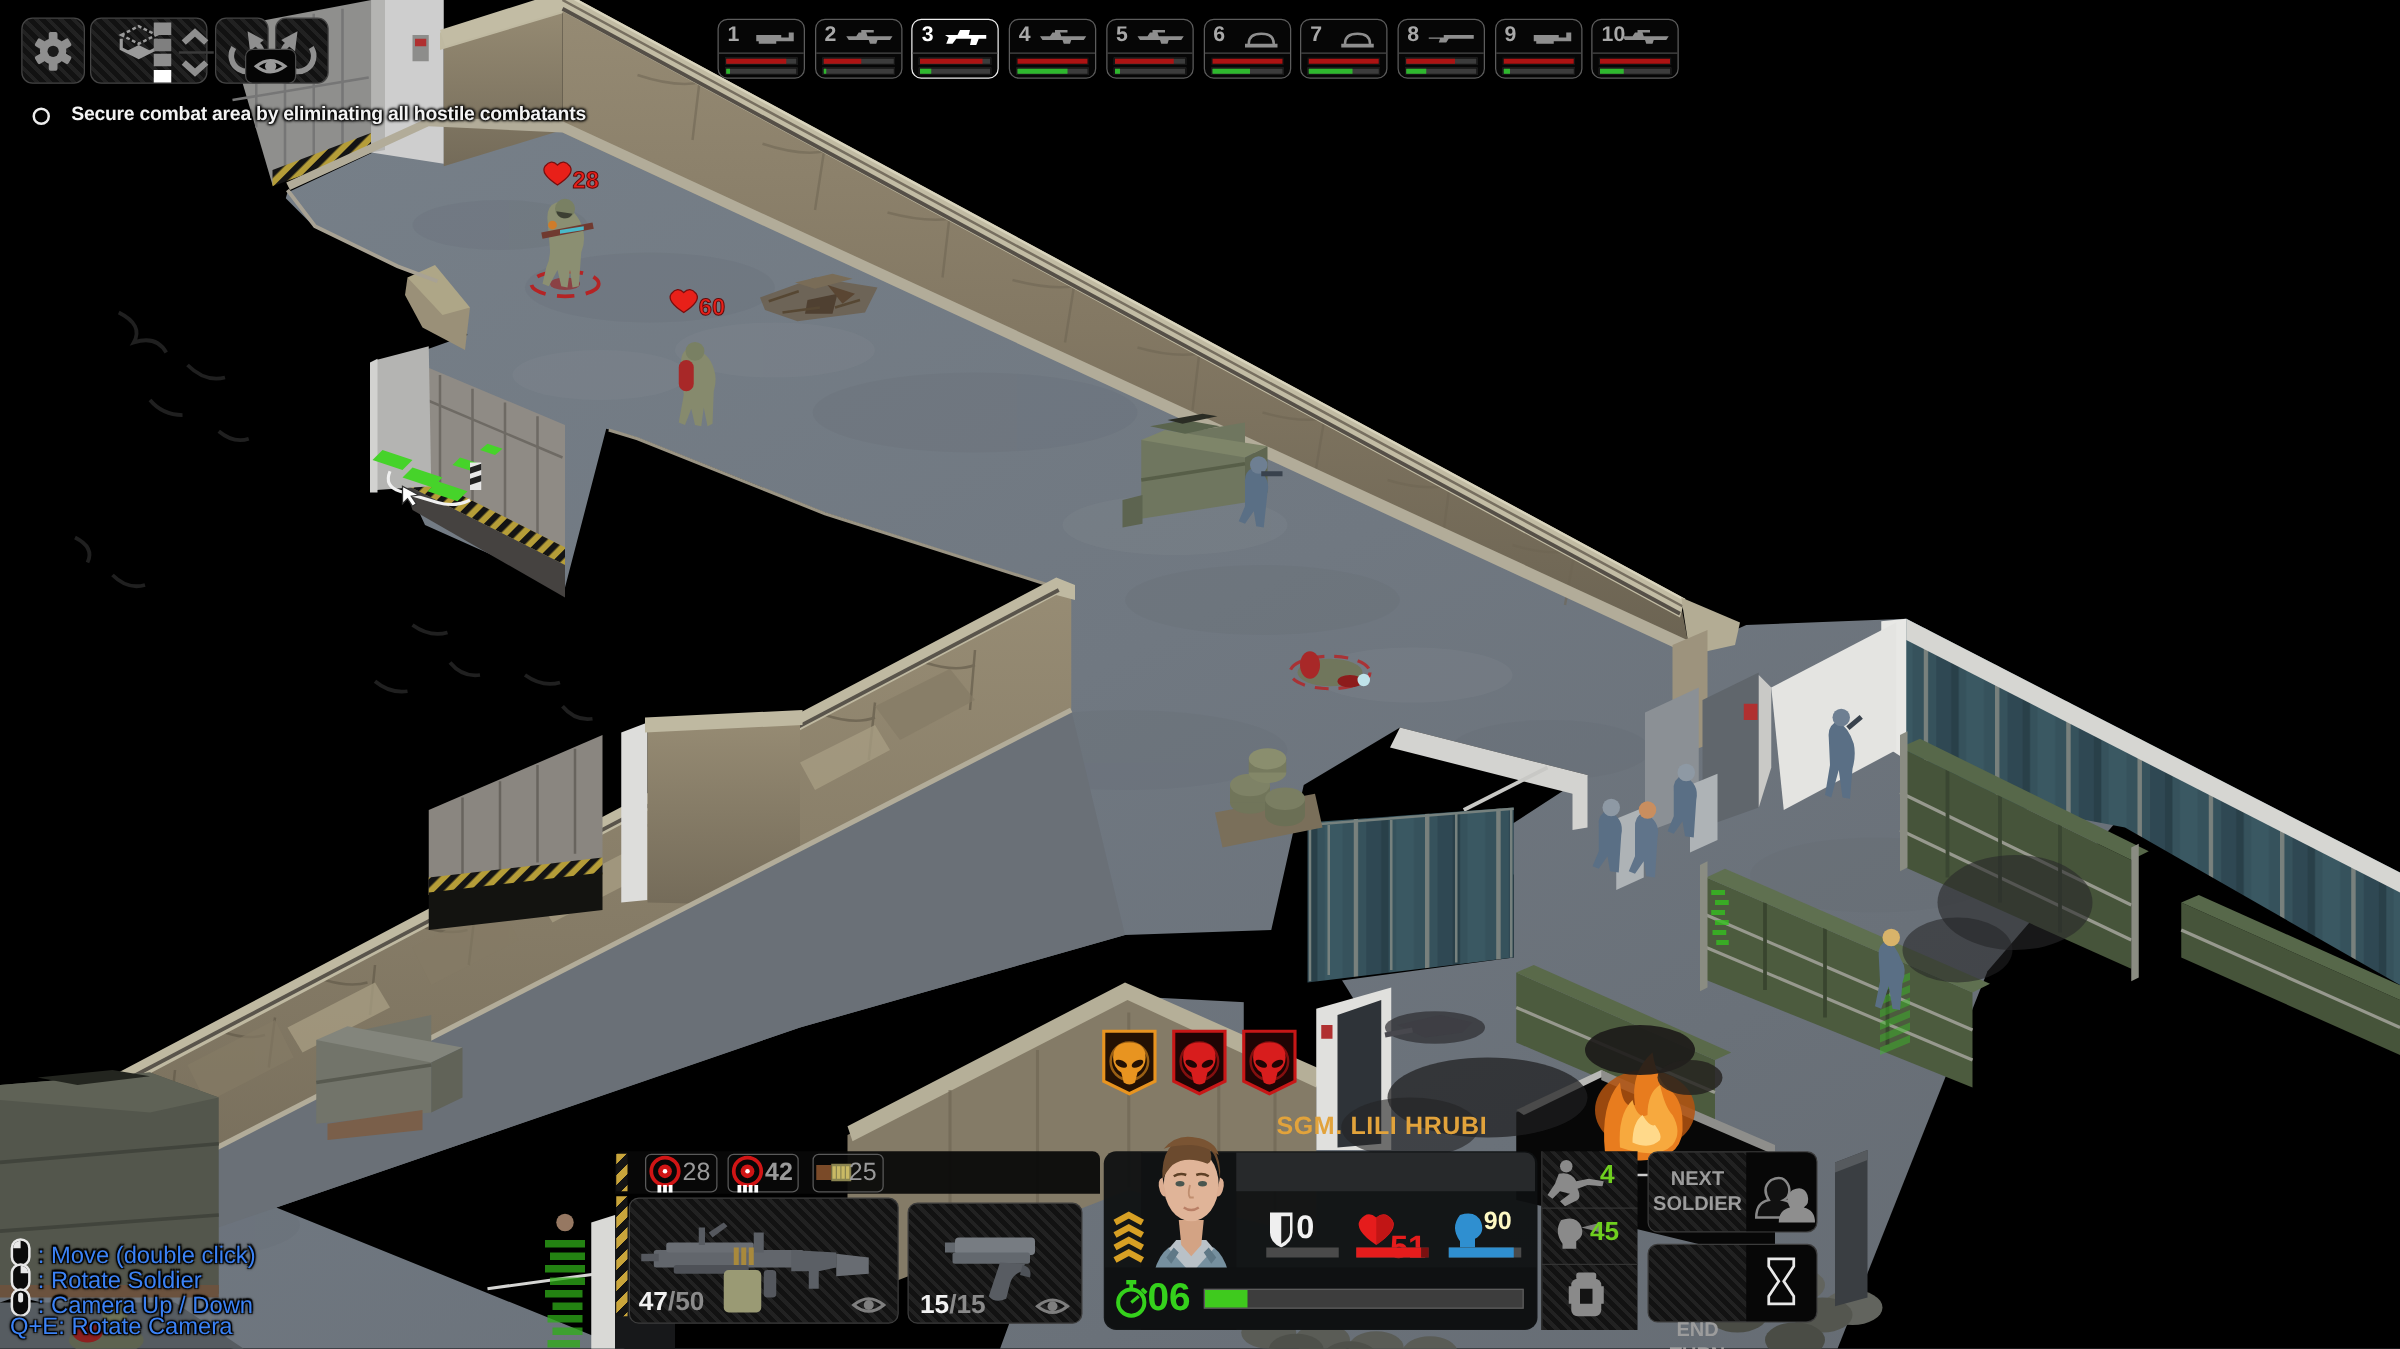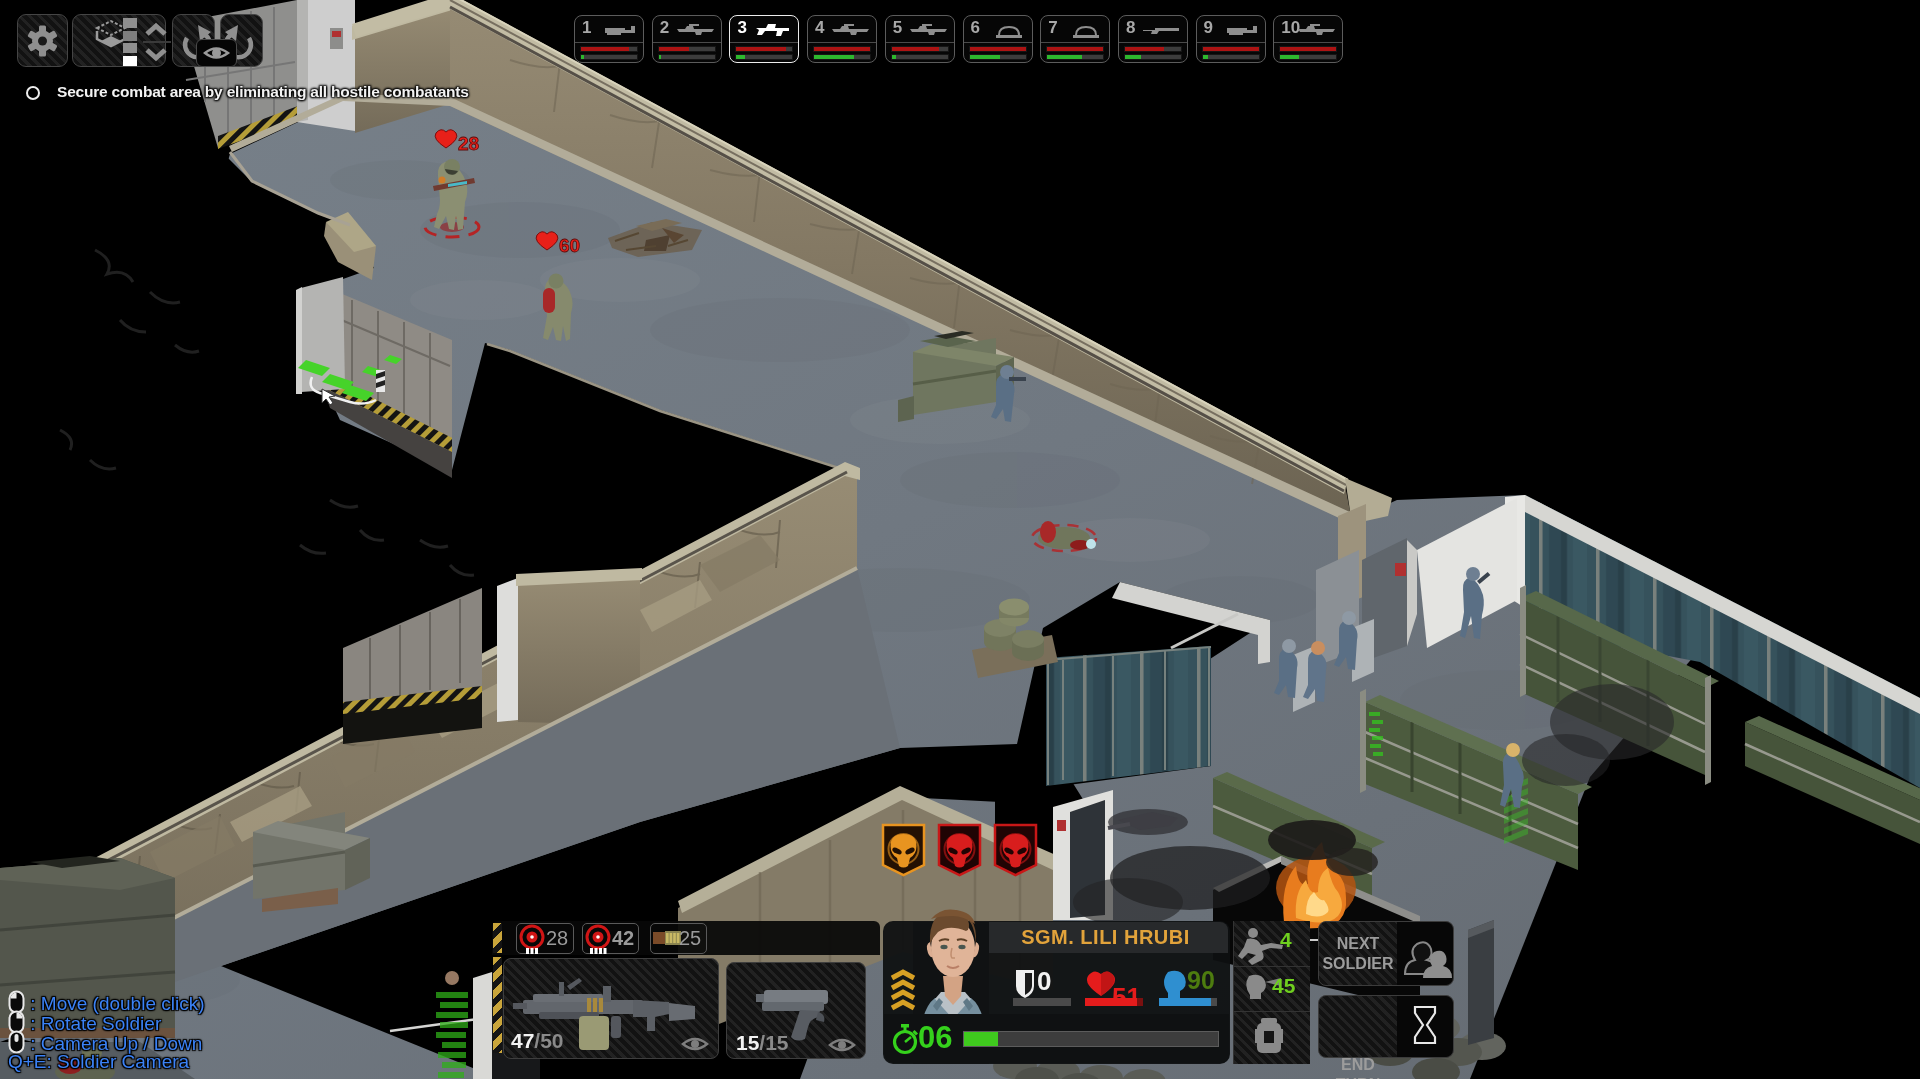--- a/index.html
+++ b/index.html
@@ -662,21 +662,21 @@
           <path d="M8.5,2.5 a6,6 0 0,0 -6,6 l6,0 z" fill="#e8e8e8"></path>
         </svg> : Move (double click)</div>
       <div class="abs legend" style="left: 8px; top: 1010px;"><svg width="17" height="24" viewBox="0 0 17 24" style="vertical-align:-4px">
           <rect x="1.5" y="1.5" width="14" height="21" rx="7" fill="#0a0a0a" stroke="#e8e8e8" stroke-width="2"></rect>
           <path d="M8.5,2.5 a6,6 0 0,1 6,6 l-6,0 z" fill="#e8e8e8"></path>
         </svg> : Rotate Soldier</div>
       <div class="abs legend" style="left: 8px; top: 1030px;"><svg width="17" height="24" viewBox="0 0 17 24" style="vertical-align:-4px">
           <rect x="1.5" y="1.5" width="14" height="21" rx="7" fill="#0a0a0a" stroke="#e8e8e8" stroke-width="2"></rect>
           <rect x="6.5" y="4" width="4" height="8" rx="2" fill="#e8e8e8"></rect>
         </svg> : Camera Up / Down</div>
-      <div class="abs legend" style="left: 8px; top: 1051px;">Q+E: Soldier Camera</div>
+      <div class="abs legend" style="left: 8px; top: 1051px;">Q+E: Rotate Camera</div>
     </div>
 
 <div class="abs" style="left:492px;top:921px;width:388px;height:34px;background:rgba(8,8,8,.93);border-radius:6px 6px 0 0;"></div>
 <div class="abs" style="left:493px;top:923px;width:9px;height:30px;background:repeating-linear-gradient(135deg,#c9a53b 0 6px,#141414 6px 12px);"></div>
 
 <div class="abs" style="left:516px;top:923px;width:58px;height:31px;border:1px solid #5a5a5a;border-radius:5px;"></div>
 <div class="abs" style="left:582px;top:923px;width:57px;height:31px;border:1px solid #5a5a5a;border-radius:5px;"></div>
 <div class="abs" style="left:650px;top:923px;width:57px;height:31px;border:1px solid #5a5a5a;border-radius:5px;"></div>
 <svg class="abs" style="left:516px;top:923px" width="200" height="32" viewBox="0 0 200 32">
   <g>
@@ -751,21 +751,21 @@
   </g>
   <text x="10" y="88" font-size="21" font-weight="bold" fill="#f2f2f2">15<tspan fill="#8a8a8a">/15</tspan></text>
   <g stroke="#7e7e7e" stroke-width="2.5" fill="none">
     <path d="M104,83 Q116,73 128,83 Q116,93 104,83z"></path>
     <circle cx="116" cy="83" r="4" fill="#7e7e7e" stroke="none"></circle>
   </g>
 </svg>
 
 <div class="abs" style="left:883px;top:921px;width:347px;height:143px;background:rgba(14,16,17,.94);border-radius:10px;"></div>
 <div class="abs" style="left:914px;top:922px;width:314px;height:31px;background:#27292b;border-radius:0 8px 0 0;"></div>
-<div class="abs" style="left:983px;top:922px;width:245px;height:31px;font-size:20px;font-weight:bold;color:#e2a33b;text-align:center;line-height:31px;letter-spacing:0.5px;">SGM. LILI HRUBI</div>
+<div class="abs" style="left:983px;top:886px;width:245px;height:31px;font-size:20px;font-weight:bold;color:#e2a33b;text-align:center;line-height:31px;letter-spacing:0.5px;">SGM. LILI HRUBI</div>
 <svg class="abs" style="left:883px;top:898px" width="140" height="166" viewBox="0 0 140 166">
 
   <g>
     <rect x="30" y="24" width="76" height="142" fill="#101213"></rect>
     <g transform="translate(0,-14)">
     <path d="M38,166 q-2,-40 14,-52 l36,0 q16,12 14,52z" fill="#76909f"></path>
     <path d="M52,115 l18,20 18,-20 -6,-7 -24,0z" fill="#b9c1c7"></path>
     <path d="M50,122 l6,-8 4,4 -6,9z M90,122 l-6,-8 -4,4 6,9z" fill="#5f7886"></path>
     <path d="M60,92 h20 l-2,20 -8,9 -8,-9z" fill="#d3a384"></path>
     <ellipse cx="70" cy="64" rx="22" ry="29" fill="#e0b498"></ellipse>
@@ -792,21 +792,21 @@
 
 <svg class="abs" style="left:1008px;top:964px" width="222px" height="46" viewBox="0 0 222 46">
   <path d="M8,6 h18 v16 q0,8 -9,12 q-9,-4 -9,-12z" fill="#efefef"></path>
   <path d="M17,9 v22 q7,-4 7,-9 v-13z" fill="#1a1a1a"></path>
   <path d="M80,12 q6,-8 13,-2 q7,-6 13,2 q5,8 -13,20 q-18,-12 -13,-20z" fill="#e51c1c"></path>
   <path d="M93,10 v22 q16,-11 13,-19 q-6,-9 -13,-3z" fill="#b81414" opacity="0.8"></path>
   <path d="M160,8 q13,-4 17,6 q3,9 -5,13 l0,7 -12,0 0,-5 q-8,-11 0,-21z" fill="#2f8fd0"></path>
 </svg>
 <div class="abs" style="left:1037px;top:966px;font-size:26px;font-weight:bold;color:#f2f2f2;">0</div>
 <div class="abs" style="left:1112px;top:966px;font-size:26px;font-weight:bold;color:#e51c1c;margin-top:16px;">51</div>
-<div class="abs" style="left:1187px;top:966px;font-size:25px;font-weight:bold;color:#4d7c0f;">90</div>
+<div class="abs" style="left:1187px;top:966px;font-size:20px;font-weight:bold;color:#fef9c3;">90</div>
 
 <div class="abs" style="left:1013px;top:998px;width:58px;height:8px;background:#4a4a4a;"></div>
 <div class="abs" style="left:1085px;top:998px;width:58px;height:8px;background:#3a3a3a;">
       <div style="width:52px;height:8px;background:#e51c1c;float:left"></div>
       <div style="width:6px;height:8px;background:#7a1010;float:left"></div>
     </div>
 <div class="abs" style="left:1159px;top:998px;width:58px;height:8px;background:#4a4a4a;">
       <div style="width:52px;height:8px;background:#2f8fd0;"></div>
     </div>
 

